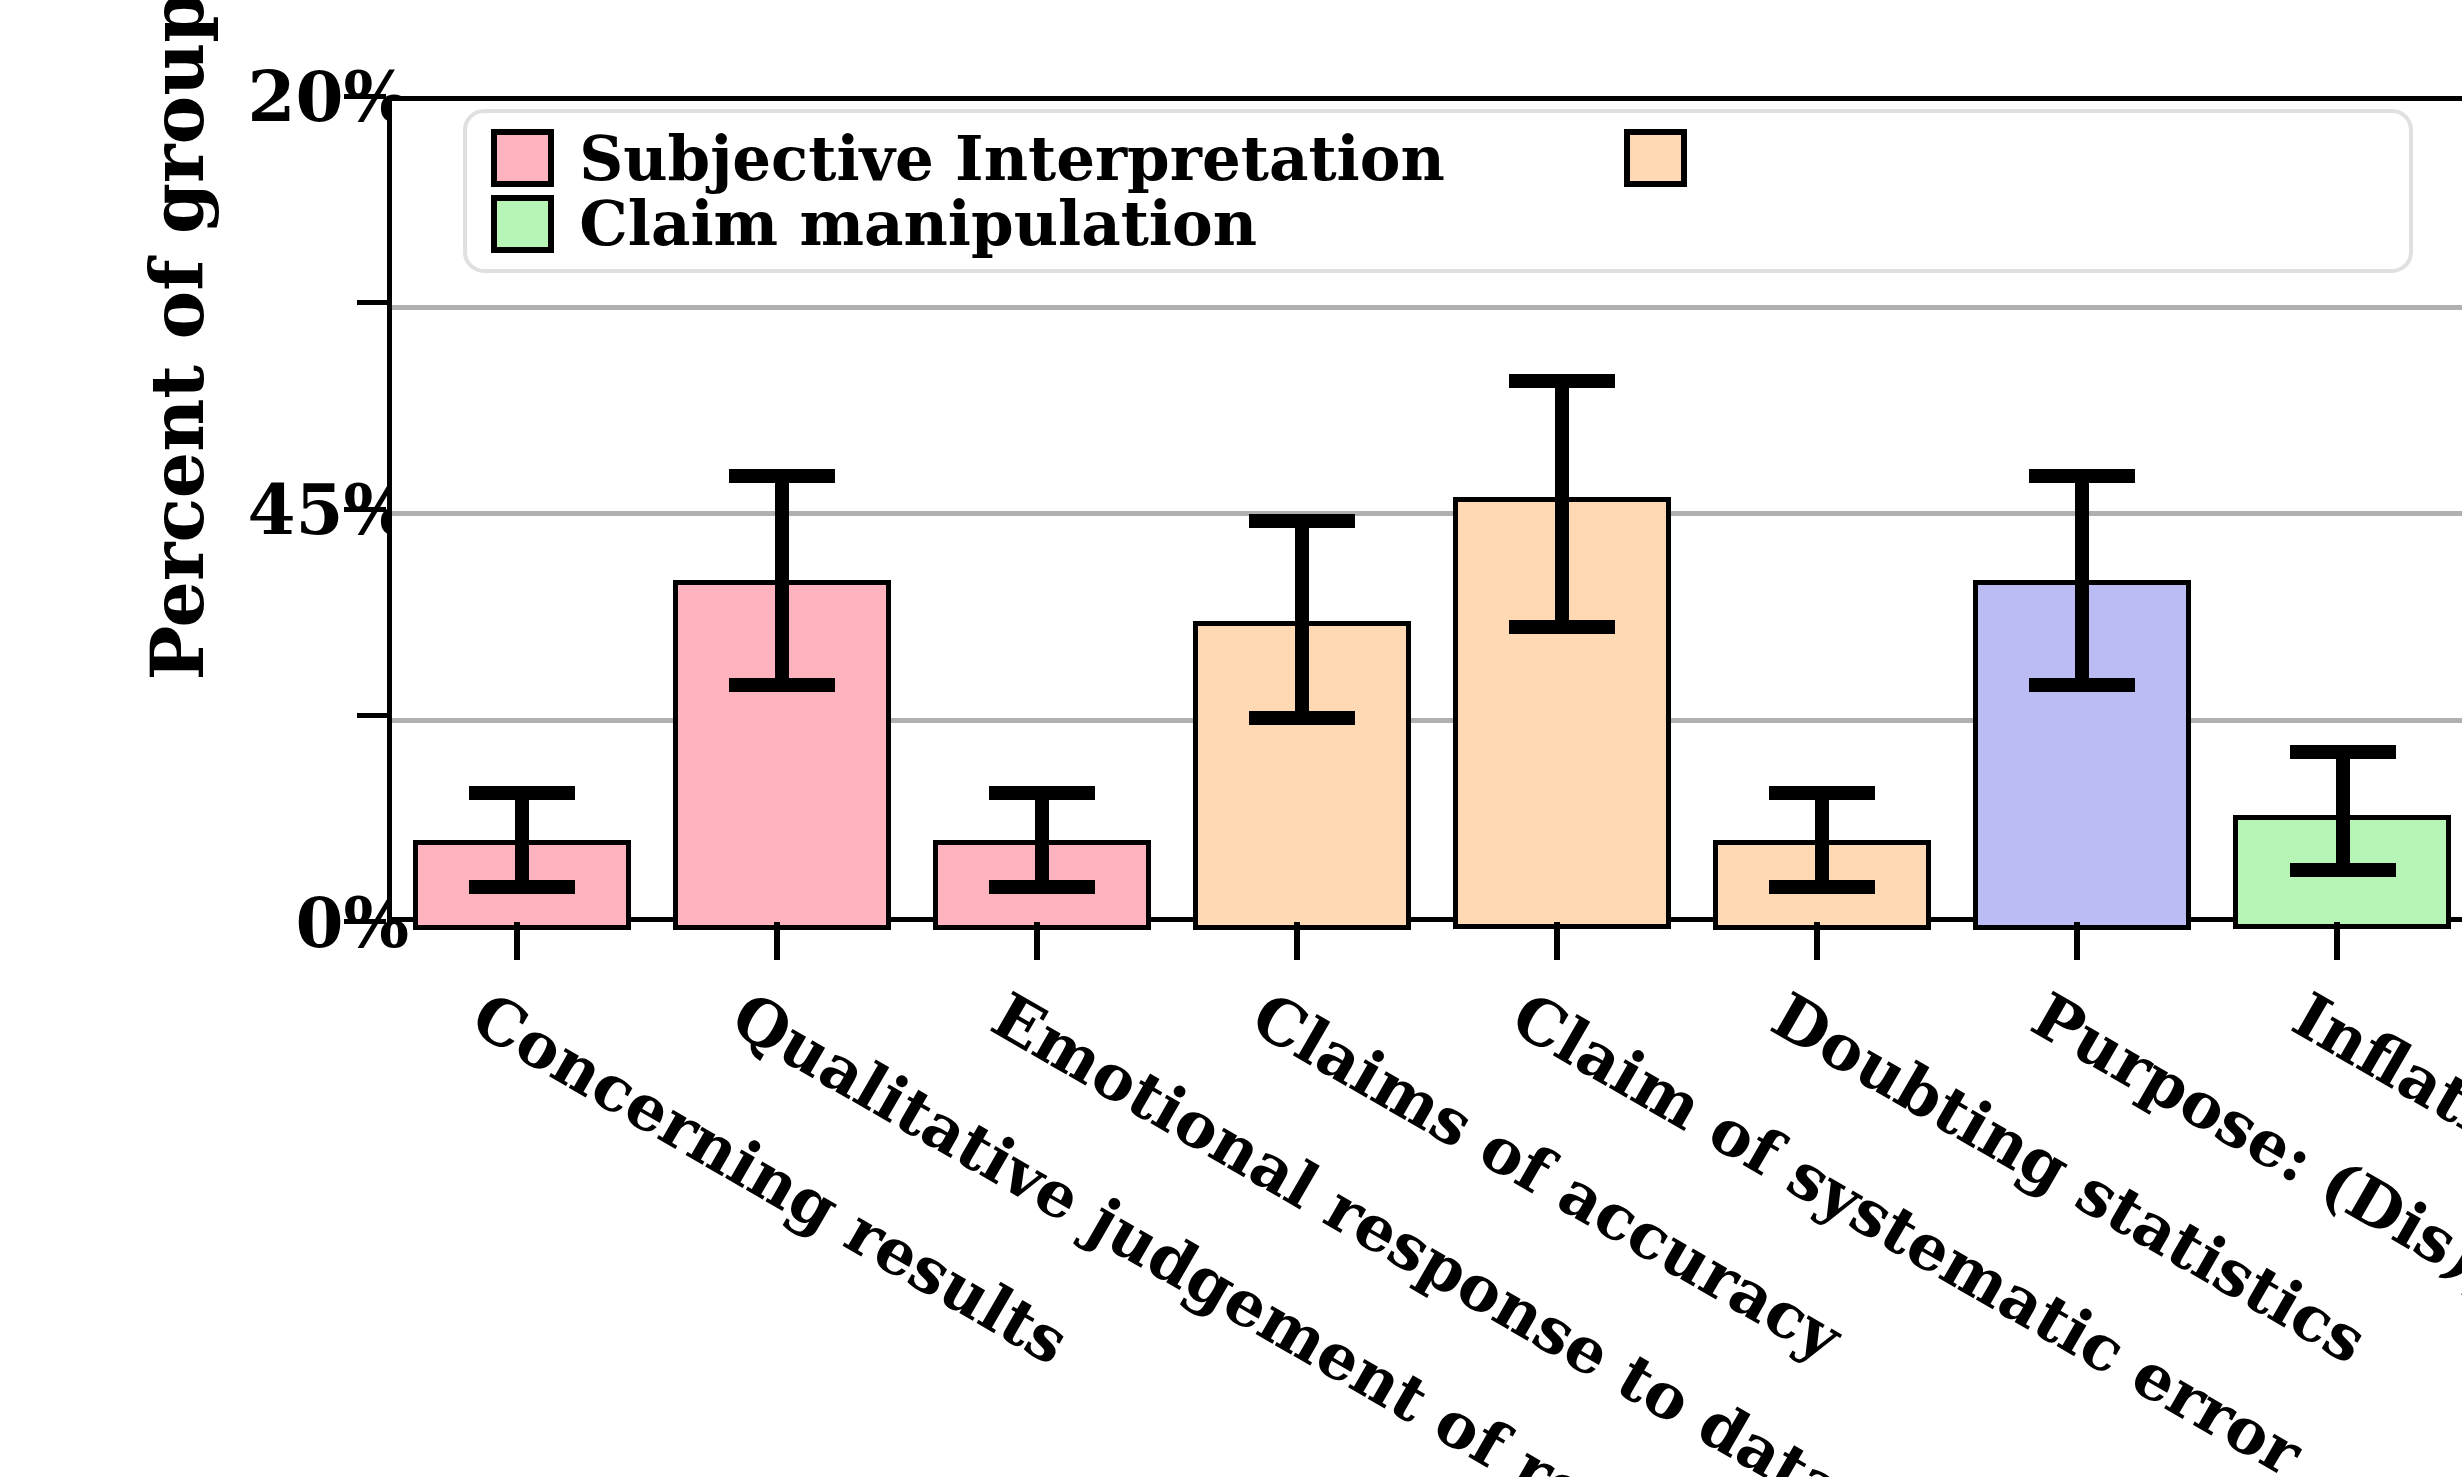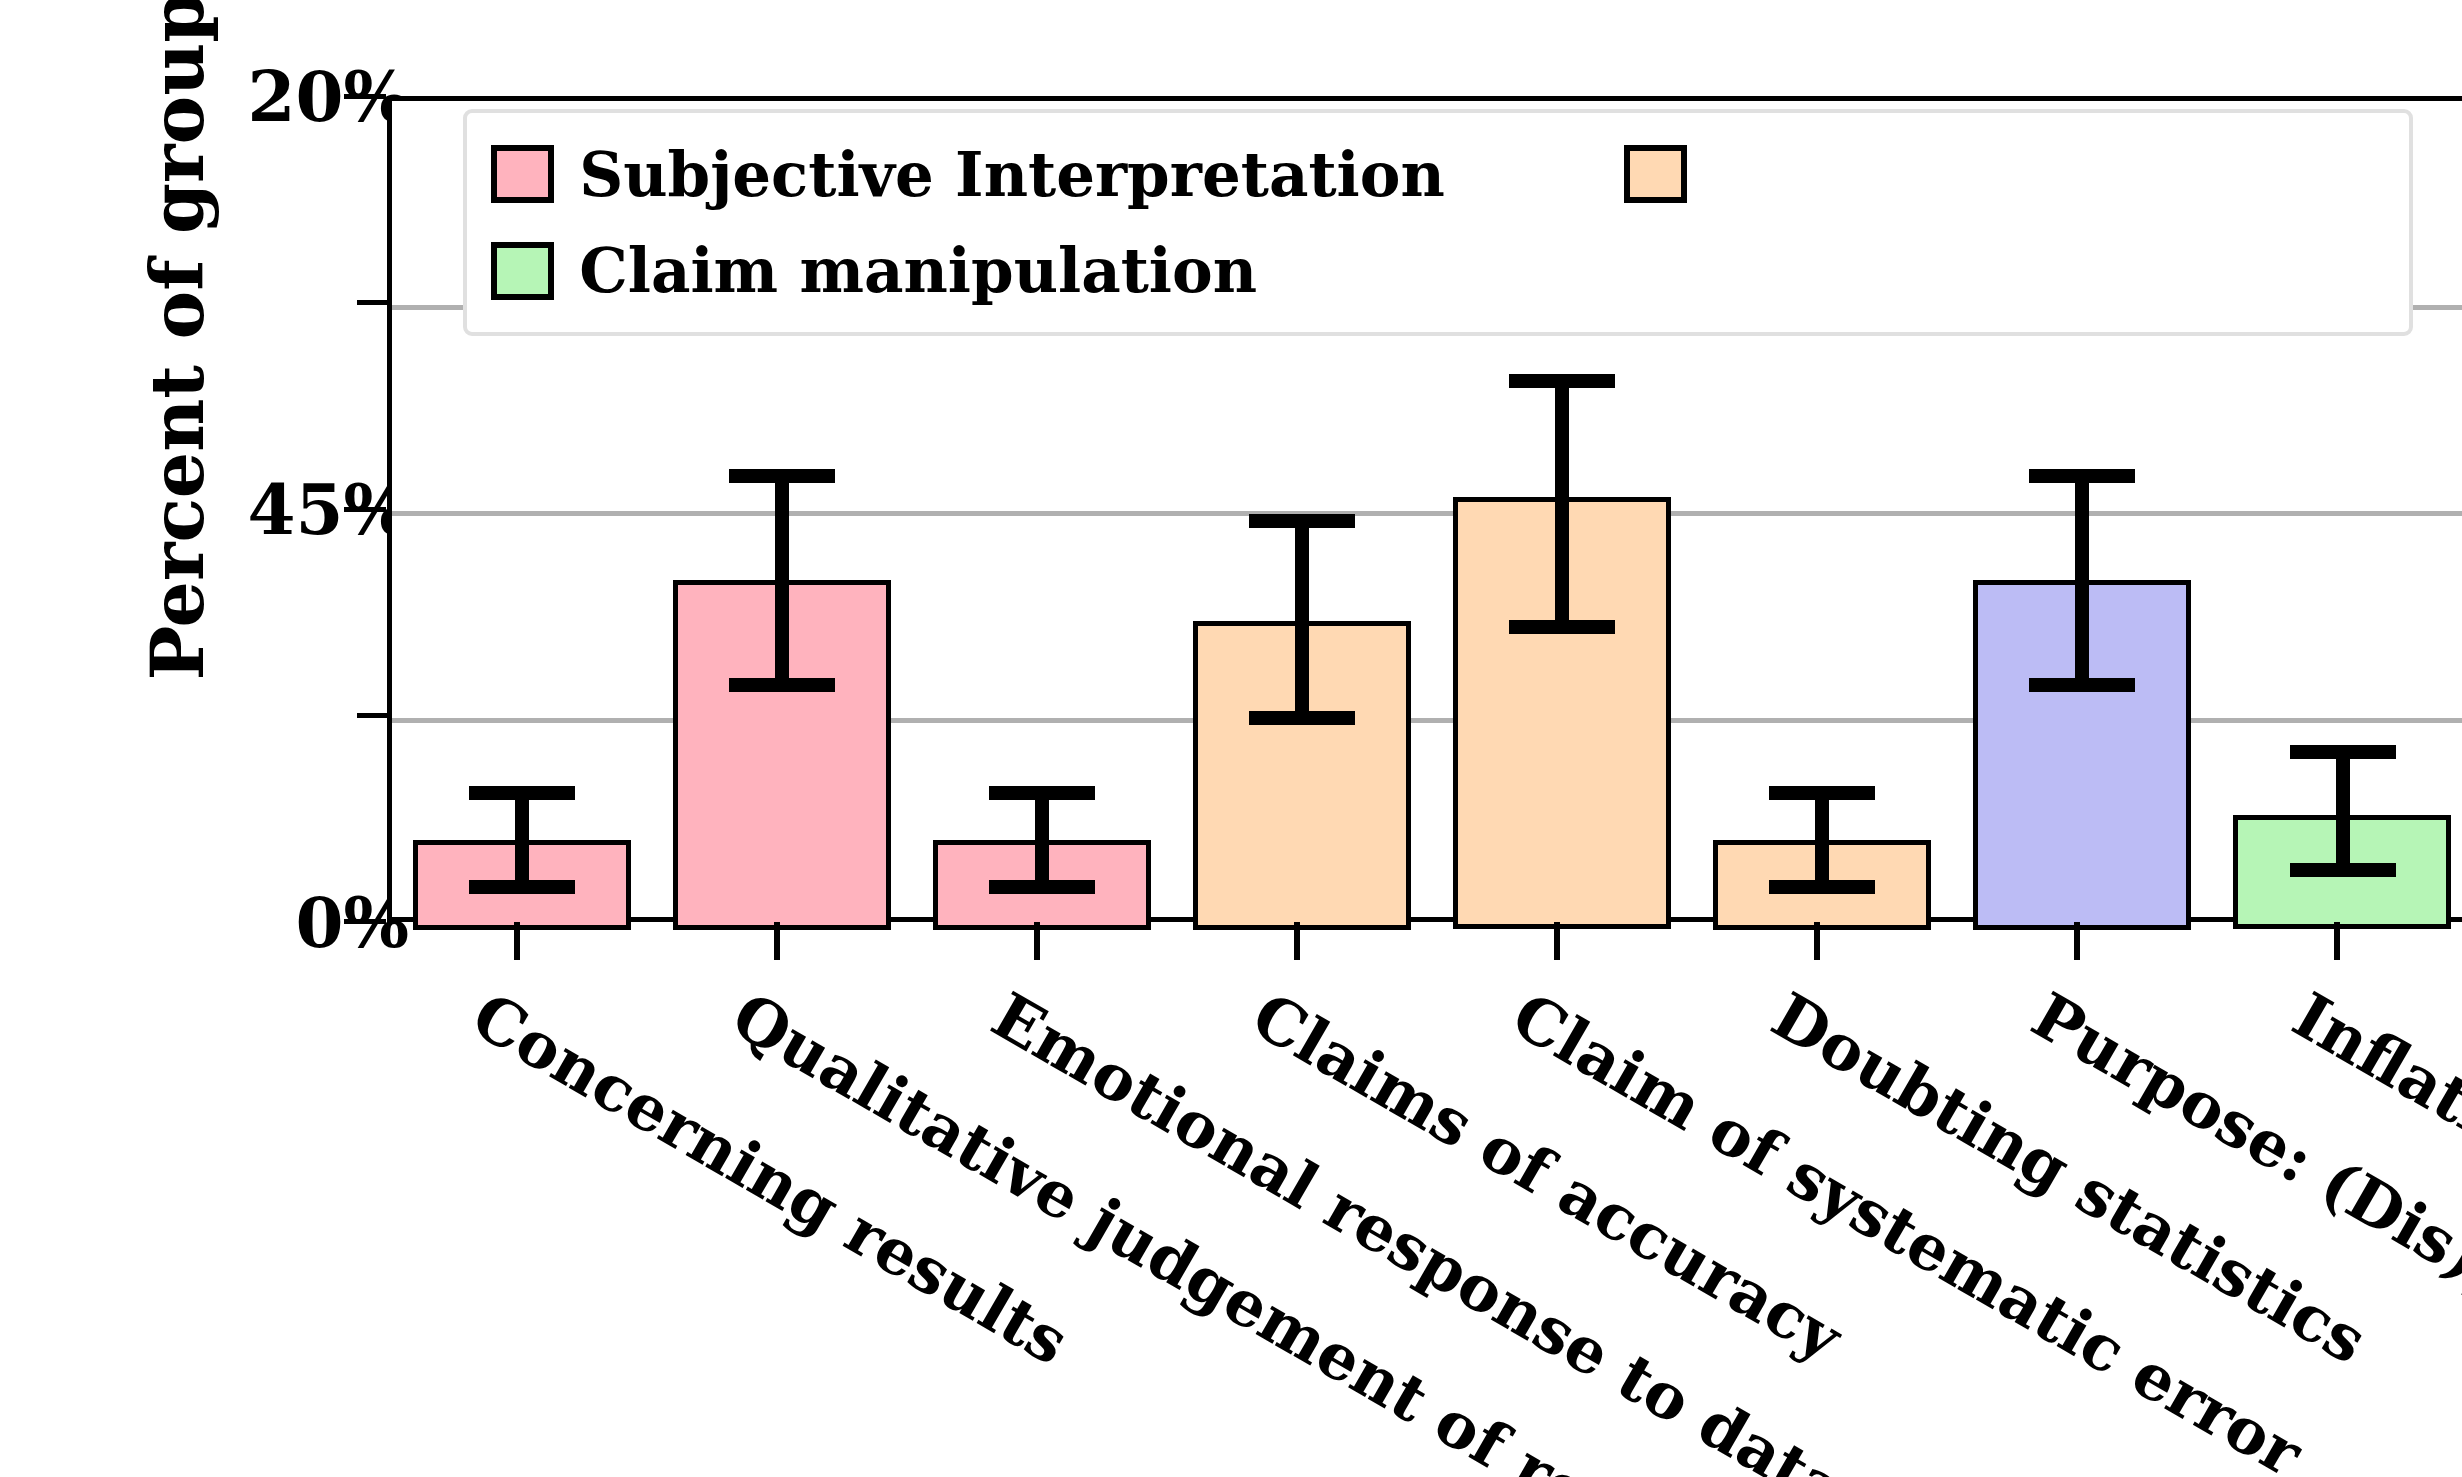--- a/index.html
+++ b/index.html
@@ -71,25 +71,25 @@
     color:#000;
     white-space:nowrap;
     transform-origin:left top;
     transform:rotate(30deg);
   }
 
   
   .legend{
     position:absolute;
     left:463px; top:109px;
-    width:1950px; height:227px;
+    width:1950px; height:164px;
     box-sizing:border-box;
     background:#ffffff;
     border:4.9px solid #e0e0e0;
-    border-radius:9px;
+    border-radius:21px;
     text-align:right;
   }
   .legend-grid{
     position:absolute;
     inset:0;
     display:grid;
     grid-template-columns:1133px 788px;
     grid-template-rows:1fr 1fr;
     align-items:center;
     padding:12.8px 0 12.8px 23.6px;

